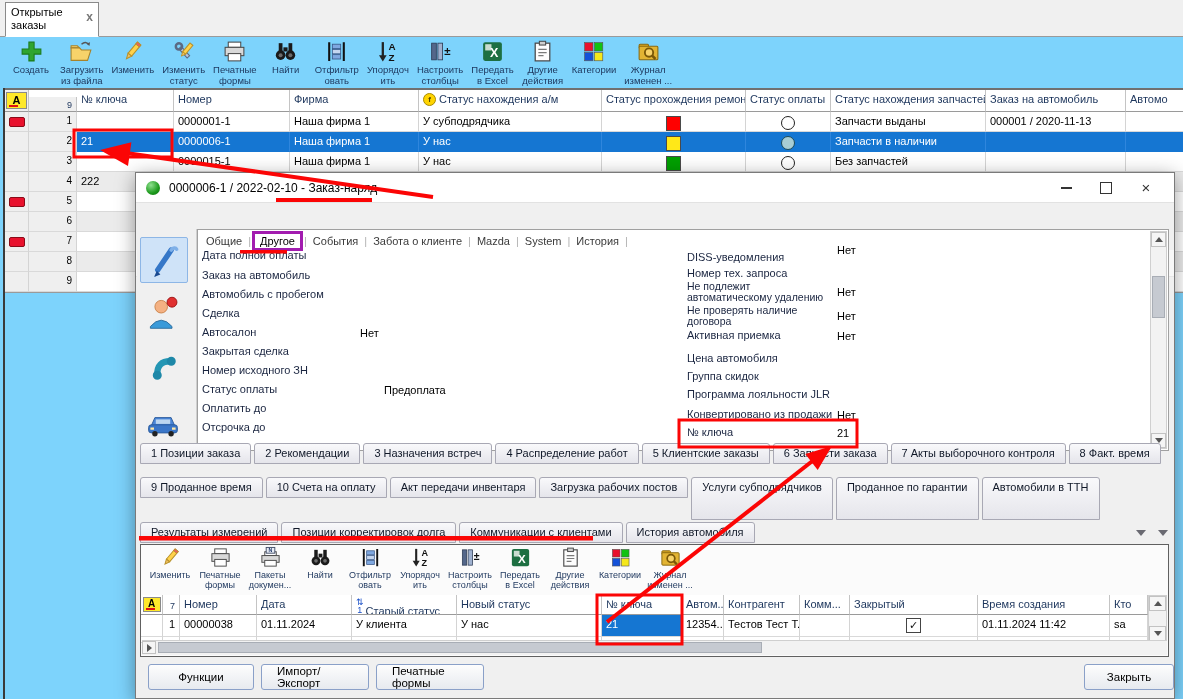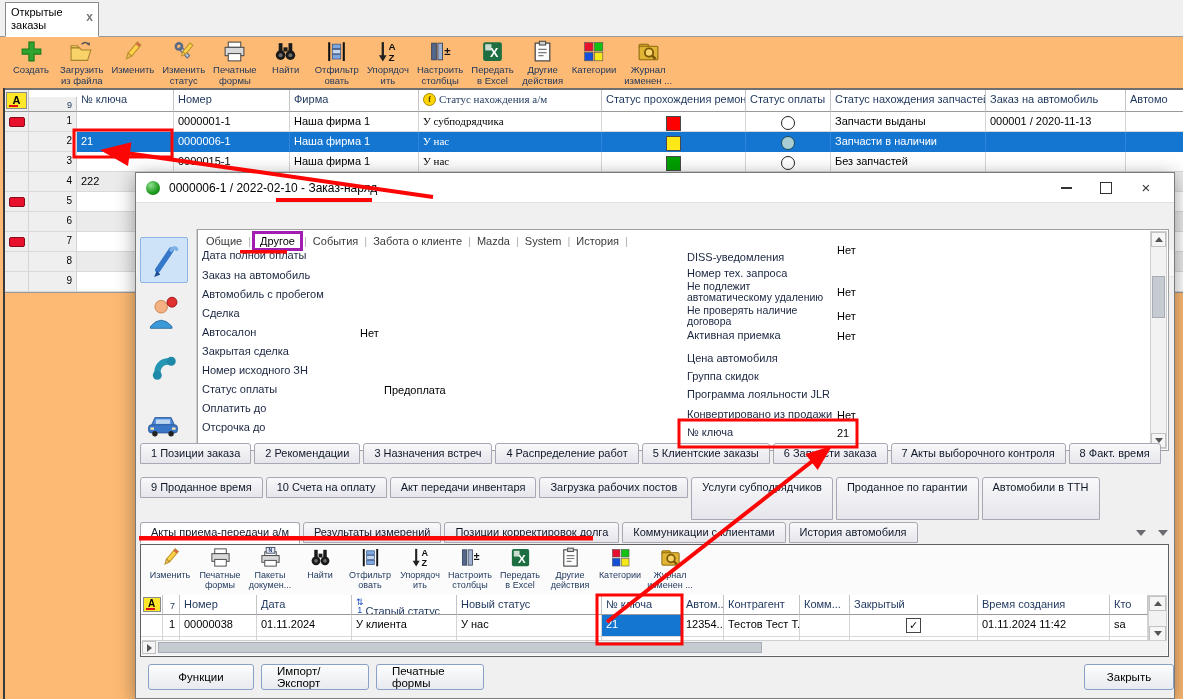--- a/index.html
+++ b/index.html
@@ -1,16 +1,16 @@
 <!DOCTYPE html>
 <html><head>
 <meta charset="utf-8">
 <style>
   html,body{margin:0;padding:0;background:#d8d8d8;}
-  .screen{position:relative;width:1183px;height:699px;background:#fdba74;overflow:hidden;
+  .screen{position:relative;width:1183px;height:699px;background:#7dd3fc;overflow:hidden;
           font-family:"Liberation Sans",sans-serif;color:#000;}
   
   .art-dark{position:absolute;left:345px;top:0;width:172px;height:3px;background:#4d4d4d;}
   .art-blue{position:absolute;left:505px;top:0;width:46px;height:3px;background:#0078d7;}
   
   .tabstrip{position:absolute;left:0;top:0;width:1183px;height:36px;background:#f0f0f0;border-bottom:1px solid #9a9a9a;}
   .doctab{position:absolute;left:5px;top:2px;width:94px;height:35px;background:#fff;border:1px solid #8a8a8a;border-bottom:1px solid #fff;
           box-sizing:border-box;font-size:11px;padding:3px 16px 0 5px;line-height:13px;z-index:2;}
   .doctab .closex{position:absolute;right:5px;top:9px;color:#777;font-size:12px;font-weight:bold;line-height:10px;cursor:default;}
   
@@ -22,21 +22,21 @@
   .tb-acts .tbtn svg{width:23px;height:23px;}
   .tb-acts .tbtn{min-width:46px;padding:0 2px;}
   .tb-acts .tbtn .tlabel{font-size:9px;line-height:10px;}
   
   .grid{position:absolute;left:4px;top:88px;width:1179px;background:#fff;border-top:2px solid #707070;border-left:1px solid #707070;border-bottom:1px solid #9a9a9a;}
   .trow{display:flex;height:20px;}
   .trow.head{height:22px;}
   .cell{box-sizing:border-box;border-right:1px solid #d4d4d4;border-bottom:1px solid #d9d9d9;font-size:11px;
         padding:3px 4px 0 4px;white-space:nowrap;overflow:hidden;background:#fff;}
   .head .cell{color:#1c355c;border-bottom:1px solid #9a9a9a;border-right:1px solid #c4c4c4;}
-  .c0{width:24px;}.c1{width:48px;}.c2{width:97px;}.c3{width:116px;}.c4{width:129px;}.c5{width:183px;font-family:Liberation Serif, serif;}
+  .c0{width:24px;}.c1{width:48px;}.c2{width:97px;}.c3{width:116px;}.c4{width:129px;}.c5{width:183px;}
   .c6{width:144px;}.c7{width:85px;}.c8{width:155px;}.c9{width:140px;}.c10{flex:1;}
   .gut{background:#efefef;display:flex;align-items:center;justify-content:center;padding:0;}
   .rn{background:#efefef;text-align:right;font-size:10px;color:#000;}
   .trow.even .cell:not(.gut):not(.rn){background:#ebebeb;}
   .trow.sel .cell.dsel{background:#1576d2;color:#fff;border-right-color:#2f86dd;border-bottom-color:#1576d2;}
   .aicon{position:relative;width:19px;height:15px;background:#ffe82a;border:1px solid #8a8a8a;font-size:11px;font-weight:bold;
          text-align:center;line-height:14px;color:#000;}
   .aicon:after{content:"";position:absolute;left:2px;bottom:1px;width:9px;height:2px;background:#e01010;}
   .marker{width:14px;height:8px;background:#e8112d;border:1px solid #8a0a18;border-radius:2px;}
   .sq{width:13px;height:13px;border:1px solid #4a4a4a;margin:1px auto 0 auto;}
@@ -553,21 +553,20 @@
     <div class="btabrow" style="left:4px;top:304px;">
       <div class="btab">9 Проданное время</div>
       <div class="btab">10 Счета на оплату</div>
       <div class="btab">Акт передачи инвентаря</div>
       <div class="btab">Загрузка рабочих постов</div>
       <div class="btab tall">Услуги субподрядчиков</div>
       <div class="btab tall">Проданное по гарантии</div>
       <div class="btab tall">Автомобили в ТТН</div>
     </div>
     <div class="btabrow" style="left:4px;top:349px;">
-      <div class="btab on">Акты приема-передачи а/м</div>
       <div class="btab">Результаты измерений</div>
       <div class="btab">Позиции корректировок долга</div>
       <div class="btab">Коммуникации с клиентами</div>
       <div class="btab">История автомобиля</div>
     </div>
     <div class="ddarrow" style="left:1000px;top:357px;"></div>
     <div class="ddarrow" style="left:1022px;top:357px;"></div>
 
     <div class="actspanel">
       <div class="toolbar tb-acts" style="left:4px;top:1px;">

